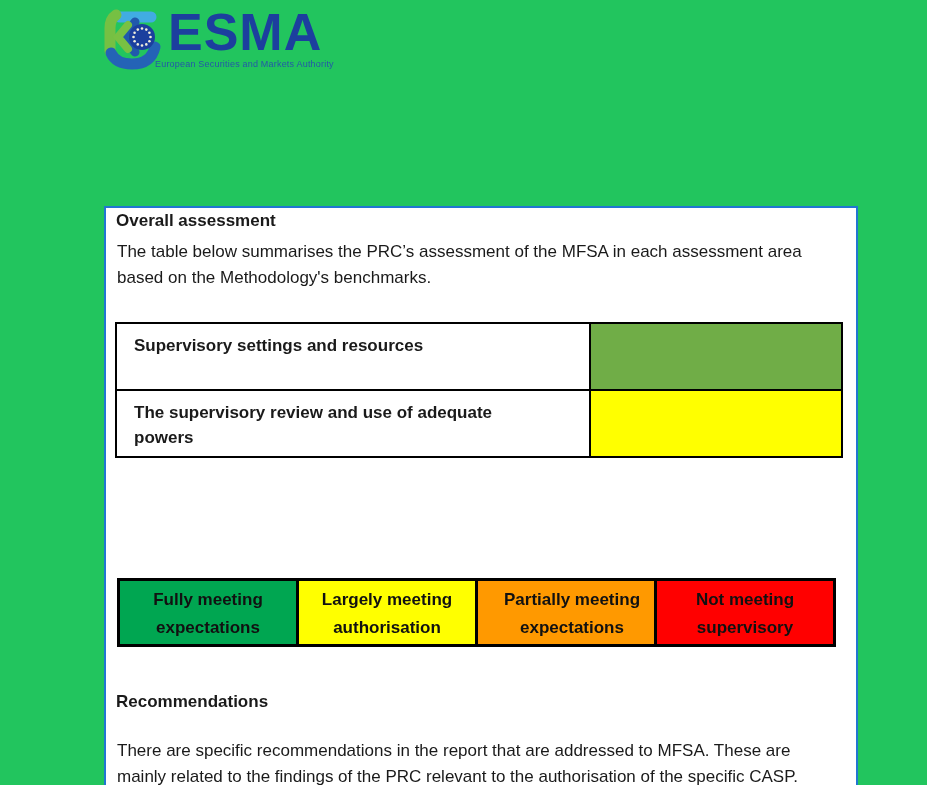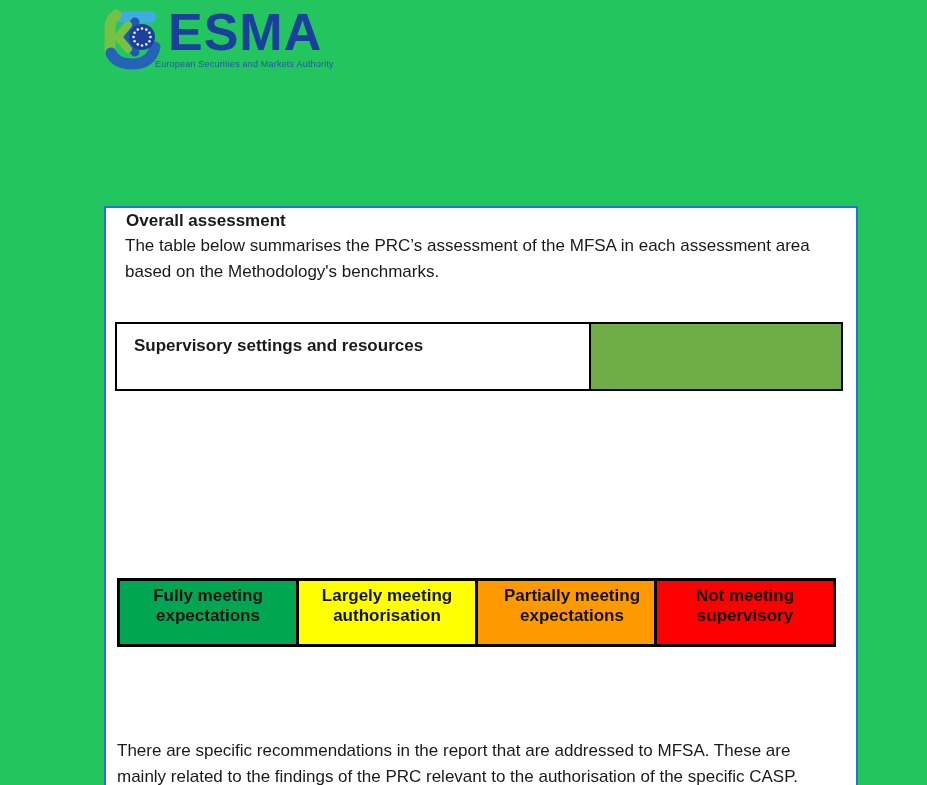--- a/index.html
+++ b/index.html
@@ -26,29 +26,29 @@
   }
 
   
   .panel {
     position:absolute; left:104px; top:206px;
     width:754px; height:640px;
     border:2px solid; background:#ffffff;
   }
 
   .sec-heading {
-    position:absolute; left:126px;
+    position:absolute; left:116px;
     font-size:17px; font-weight:bold; white-space:pre-line;
   }
   .sec-para {
     position:absolute; left:117px; width:726px;
     font-size:17px; line-height:26px; white-space:pre-line;
   }
   .h-overall { top:211px; }
-  .p-overall { top:233px;margin-left:8px; }
+  .p-overall { top:239px; }
   .h-reco    { top:692px; }
   .p-reco    { top:738px; }
 
   
   .assess-table {
     position:absolute; left:115px; top:322px;
     border-collapse:collapse;
   }
   .assess-table td { border:2px solid #000; }
   .area-cell {
@@ -65,21 +65,21 @@
   
   .legend-table {
     position:absolute; left:117px; top:578px;
     border-collapse:collapse;
   }
   .legend-cell {
     width:179px; height:66px;
     border:3px solid #000;
     vertical-align:top; text-align:center;
     padding-top:5px;
-    font-size:17px; font-weight:bold; line-height:20px;
+    font-size:17px; font-weight:bold; line-height:28px;
     white-space:pre-line;
     color:#111111;
   }
 </style>
 </head>
 <body>
 
 <div class="page">
 
   <div>
@@ -117,34 +117,40 @@
   <div class="sec-heading h-overall">Overall assessment</div>
   <div class="sec-para p-overall">The table below summarises the PRC’s assessment of the MFSA in each assessment area
 based on the Methodology's benchmarks.</div>
 
   <table class="assess-table">
     <tbody>
       <tr>
         <td class="area-cell">Supervisory settings and resources</td>
         <td class="rating-cell" style="background: rgb(112, 173, 71);"></td>
       </tr>
+      <tr>
+        <td class="area-cell">The supervisory review and use of adequate
+powers</td>
+        <td class="rating-cell" style="background: rgb(255, 255, 0);"></td>
+      </tr>
     </tbody>
   </table>
 
   <table class="legend-table">
     <tbody>
       <tr>
         <td class="legend-cell" style="background: rgb(0, 166, 81);">Fully meeting
 expectations</td>
         <td class="legend-cell" style="background: rgb(255, 255, 0);">Largely meeting
 authorisation</td>
         <td class="legend-cell" style="background: rgb(255, 153, 0); padding-left: 12px;">Partially meeting
 expectations</td>
         <td class="legend-cell" style="background: rgb(255, 0, 0);">Not meeting
 supervisory</td>
       </tr>
     </tbody>
   </table>
 
+  <div class="sec-heading h-reco">Recommendations</div>
   <div class="sec-para p-reco">There are specific recommendations in the report that are addressed to MFSA. These are
 mainly related to the findings of the PRC relevant to the authorisation of the specific CASP.</div>
 
 </div>
 
 </body></html>

